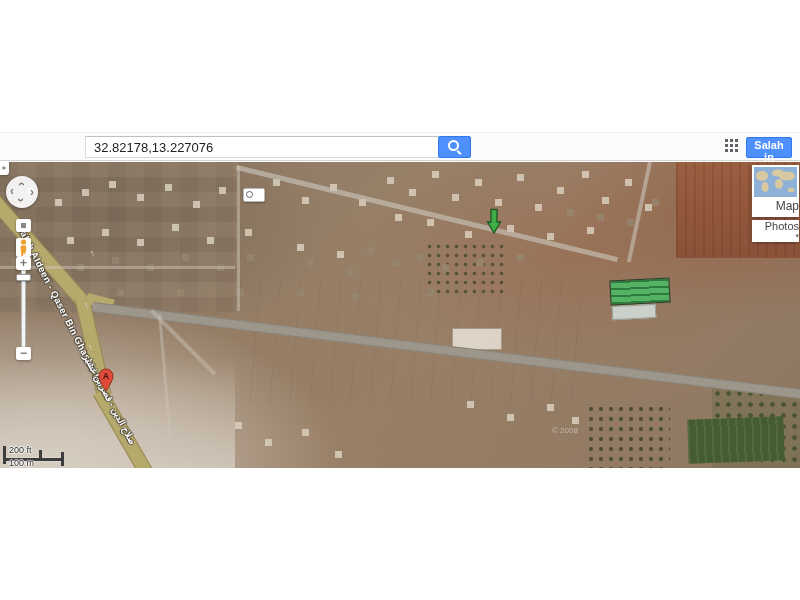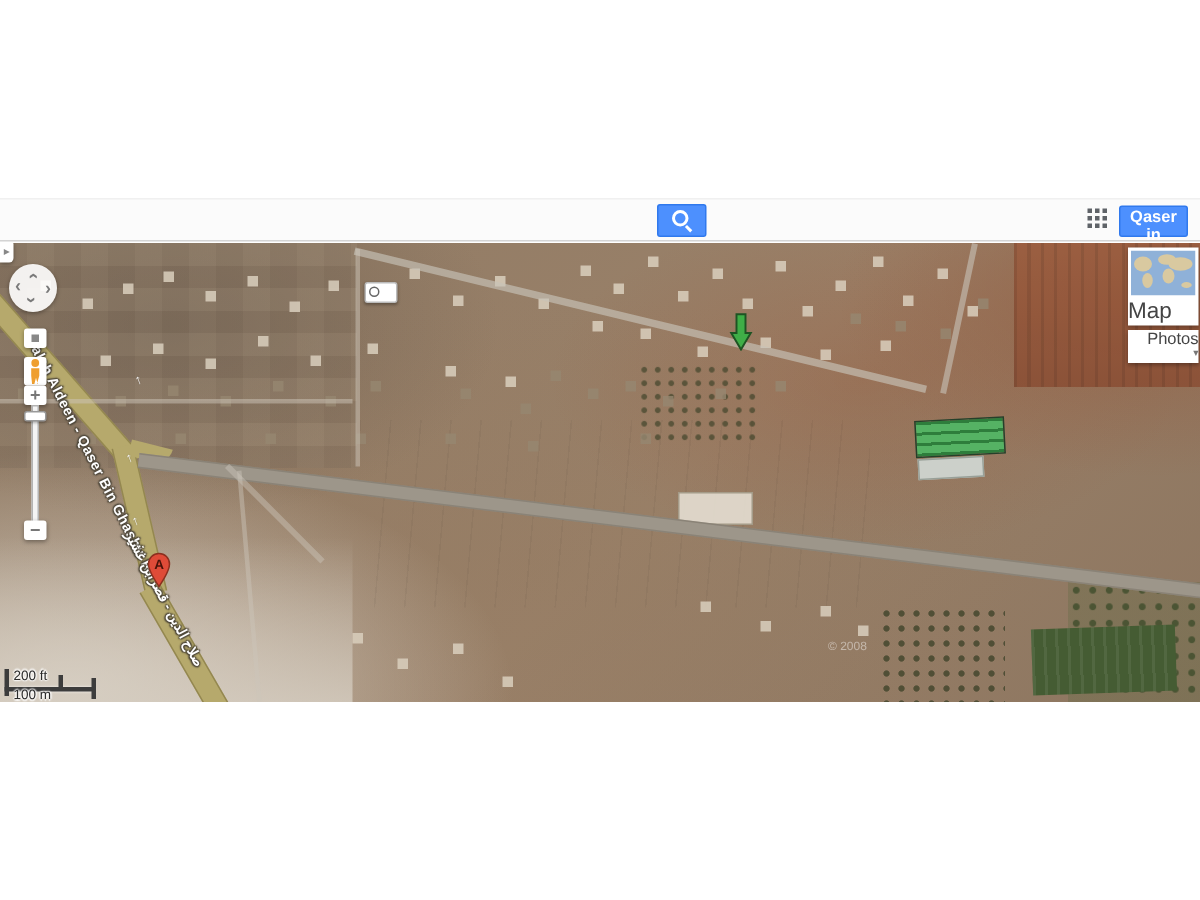--- a/index.html
+++ b/index.html
@@ -147,21 +147,21 @@
   .zin{left:16px;top:95px;}
   .ztrack{left:21px;top:108px;width:5px;height:80px;background:#f4f4f4;border:1px solid #b3b3b3;
       box-sizing:border-box;box-shadow:none;position:absolute;}
   .zhandle{left:16px;top:112px;width:15px;height:7px;border:1px solid #999;border-radius:2px;
       box-sizing:border-box;cursor:grab;position:absolute;background:#fff;box-shadow:0 1px 2px rgba(0,0,0,.3);}
   .zout{left:16px;top:185px;}
 
   
   .mt-box{left:752px;top:3px;width:47px;height:52px;cursor:pointer;}
   .world{position:absolute;left:2px;top:2px;width:43px;height:30px;}
-  .mt-label{position:absolute;left:0;top:34px;width:47px;text-align:left;font-size:15px;color:#444;}
+  .mt-label{position:absolute;left:0;top:34px;width:47px;text-align:right;font-size:12px;color:#444;}
   .ph-box{left:752px;top:58px;width:47px;height:22px;cursor:pointer;text-align:right;}
   .ph-label{font-size:11px;color:#444;line-height:13px;display:block;}
   .ph-caret{font-size:7px;color:#777;line-height:6px;display:block;}
 
   
   .scale{position:absolute;left:3px;top:283px;width:70px;height:22px;font-size:9px;color:#2b2b2b;}
   .scale .bar{position:absolute;left:0;top:13px;width:60px;height:3px;background:#3c3c3c;
       box-shadow:0 0 2px rgba(255,255,255,.8);}
   .scale .t1{position:absolute;left:0;top:1px;width:3px;height:18px;background:#3c3c3c;}
   .scale .t2{position:absolute;left:36px;top:5px;width:3px;height:10px;background:#3c3c3c;}
@@ -171,35 +171,36 @@
   .scale .imp{top:0px;} .scale .met{top:13px;}
 
   .copyright{position:absolute;left:552px;top:264px;font-size:8px;color:rgba(255,255,255,.45);}
 </style>
 </head>
 <body>
 
 <div class="page">
 
   <div class="header">
+    <input class="search-input" value="32.82178,13.227076" style="">
     <button class="search-btn">
       <span class="mag"></span>
     </button>
     <div class="apps">
       <span></span>
         <span></span>
         <span></span>
         <span></span>
         <span></span>
         <span></span>
         <span></span>
         <span></span>
         <span></span>
     </div>
-    <button class="signin">Qaser in</button>
+    <button class="signin">Salah in</button>
   </div>
 
   <div class="map">
 
     <div class="patch tl-blocks"></div>
     <div class="patch tr-field"></div>
     <div class="patch fields-mid"></div>
     <div class="patch orchard1"></div>
     <div class="patch orchard2"></div>
     <div class="patch orchard3"></div>

